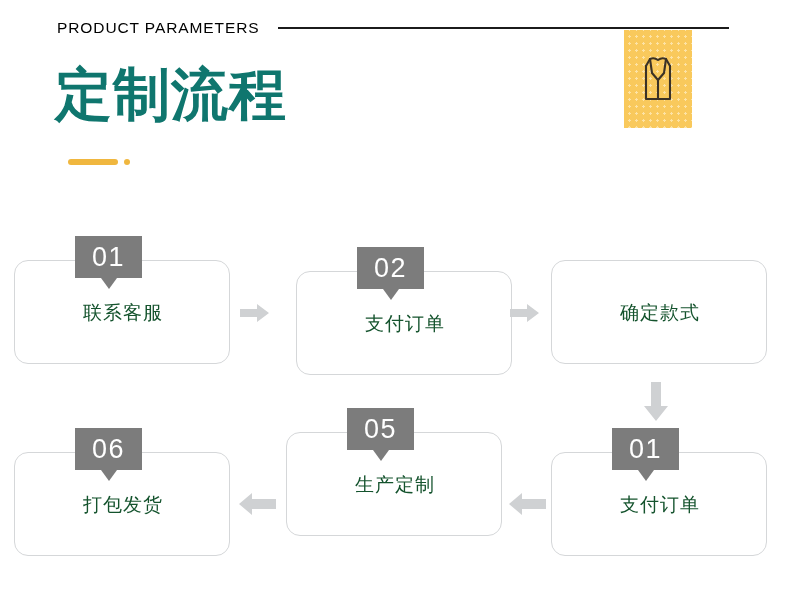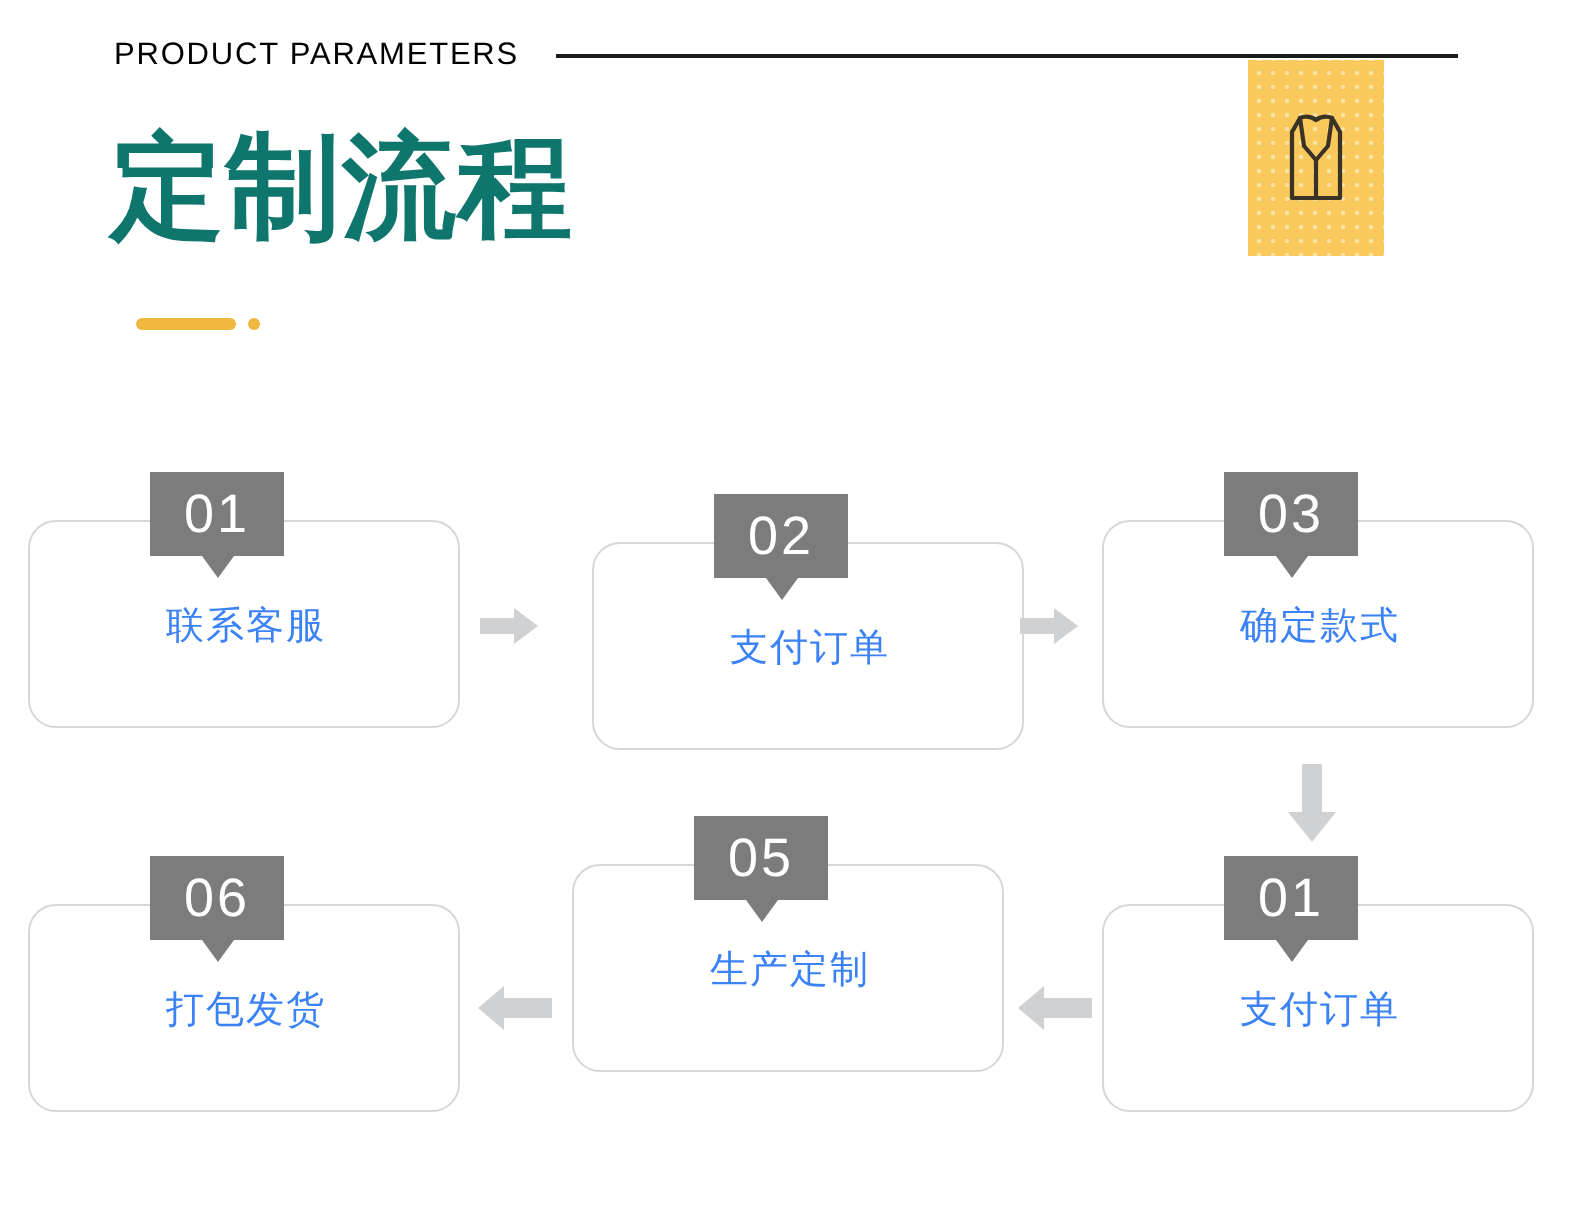--- a/index.html
+++ b/index.html
@@ -130,21 +130,21 @@
   .step-label {
     position: absolute;
     left: 0;
     top: 0;
     width: 216px;
     height: 104px;
     display: flex;
     align-items: center;
     justify-content: center;
     font-size: 19px;
-    color: #3b82f6;
+    color: #14532d;
     letter-spacing: 1px;
     font-family: "DejaVu Sans", "Liberation Sans", sans-serif;
   }
 
   .step-badge {
     position: absolute;
     top: -25px;
     left: 60px;
     width: 67px;
     height: 42px;
@@ -227,21 +227,20 @@
     <div class="step-badge">01</div>
     <div class="step-label">联系客服</div>
   </div>
 
   <div class="step-card" id="card-02">
     <div class="step-badge">02</div>
     <div class="step-label">支付订单</div>
   </div>
 
   <div class="step-card" id="card-03">
-    <div class="step-badge">03</div>
     <div class="step-label">确定款式</div>
   </div>
 
   <div class="step-card" id="card-04">
     <div class="step-badge">01</div>
     <div class="step-label">支付订单</div>
   </div>
 
   <div class="step-card" id="card-05">
     <div class="step-badge">05</div>

